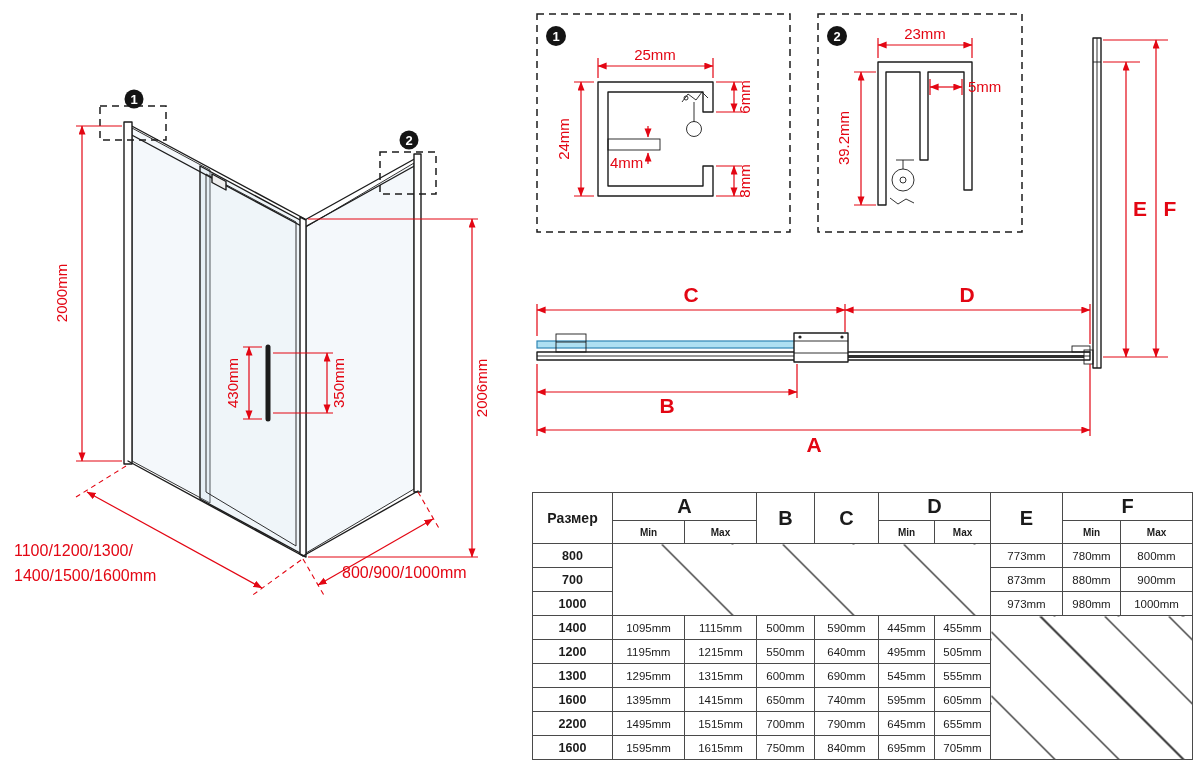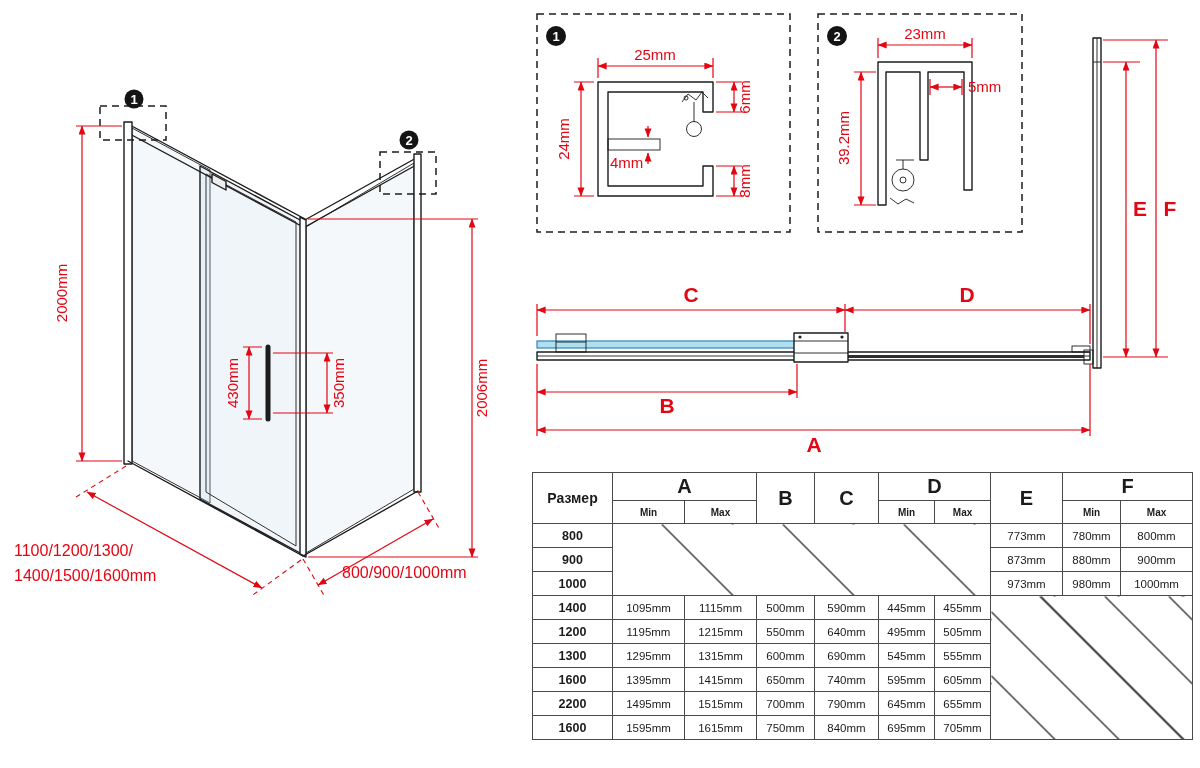--- a/index.html
+++ b/index.html
@@ -17,21 +17,21 @@
   
   .dim{stroke:#e30613;stroke-width:1.2;fill:none;}
   .dimd{stroke:#e30613;stroke-width:1.1;fill:none;stroke-dasharray:5 4;}
   .dtxt{fill:#e30613;font-family:"Liberation Sans",sans-serif;font-size:15px;}
   .dtxt16{font-size:16px;}
   .dbig{fill:#e30613;font-family:"Liberation Sans",sans-serif;font-size:21px;font-weight:bold;}
   .badge-c{fill:#141414;}
   .badge-t{fill:#ffffff;font-family:"Liberation Sans",sans-serif;font-size:13px;font-weight:bold;text-anchor:middle;}
 
   
-  .tbl{position:absolute;left:532px;top:472px;}
+  .tbl{position:absolute;left:532px;top:492px;}
   .tbl table{border-collapse:collapse;table-layout:fixed;width:660px;border:1.5px solid #4a4a4a;}
   .tbl th,.tbl td{border:1px solid #4a4a4a;text-align:center;vertical-align:middle;
       padding:0;overflow:hidden;white-space:nowrap;color:#1b1b1b;
       font-family:"Liberation Sans",sans-serif;}
   .th-letter{color:#e30613;font-size:20px;font-weight:bold;height:27px;}
   .th-size{font-size:14px;font-weight:bold;}
   .th-mm{font-size:10px;font-weight:bold;height:22px;}
   .tbl td{font-size:11.5px;height:23px;margin-top:8px;}
   td.size{font-weight:bold;font-size:12.5px;}
   td.diag{padding:0;}
@@ -294,21 +294,21 @@
     </thead>
     <tbody>
       <tr>
         <td class="size">800</td>
         <td class="diag d1" colspan="6" rowspan="3"></td>
         <td>773mm</td>
         <td>780mm</td>
         <td>800mm</td>
       </tr>
       <tr>
-        <td class="size">900</td>
+        <td class="size">700</td>
         <td>873mm</td>
         <td>880mm</td>
         <td>900mm</td>
       </tr>
       <tr>
         <td class="size">1000</td>
         <td>973mm</td>
         <td>980mm</td>
         <td>1000mm</td>
       </tr>

